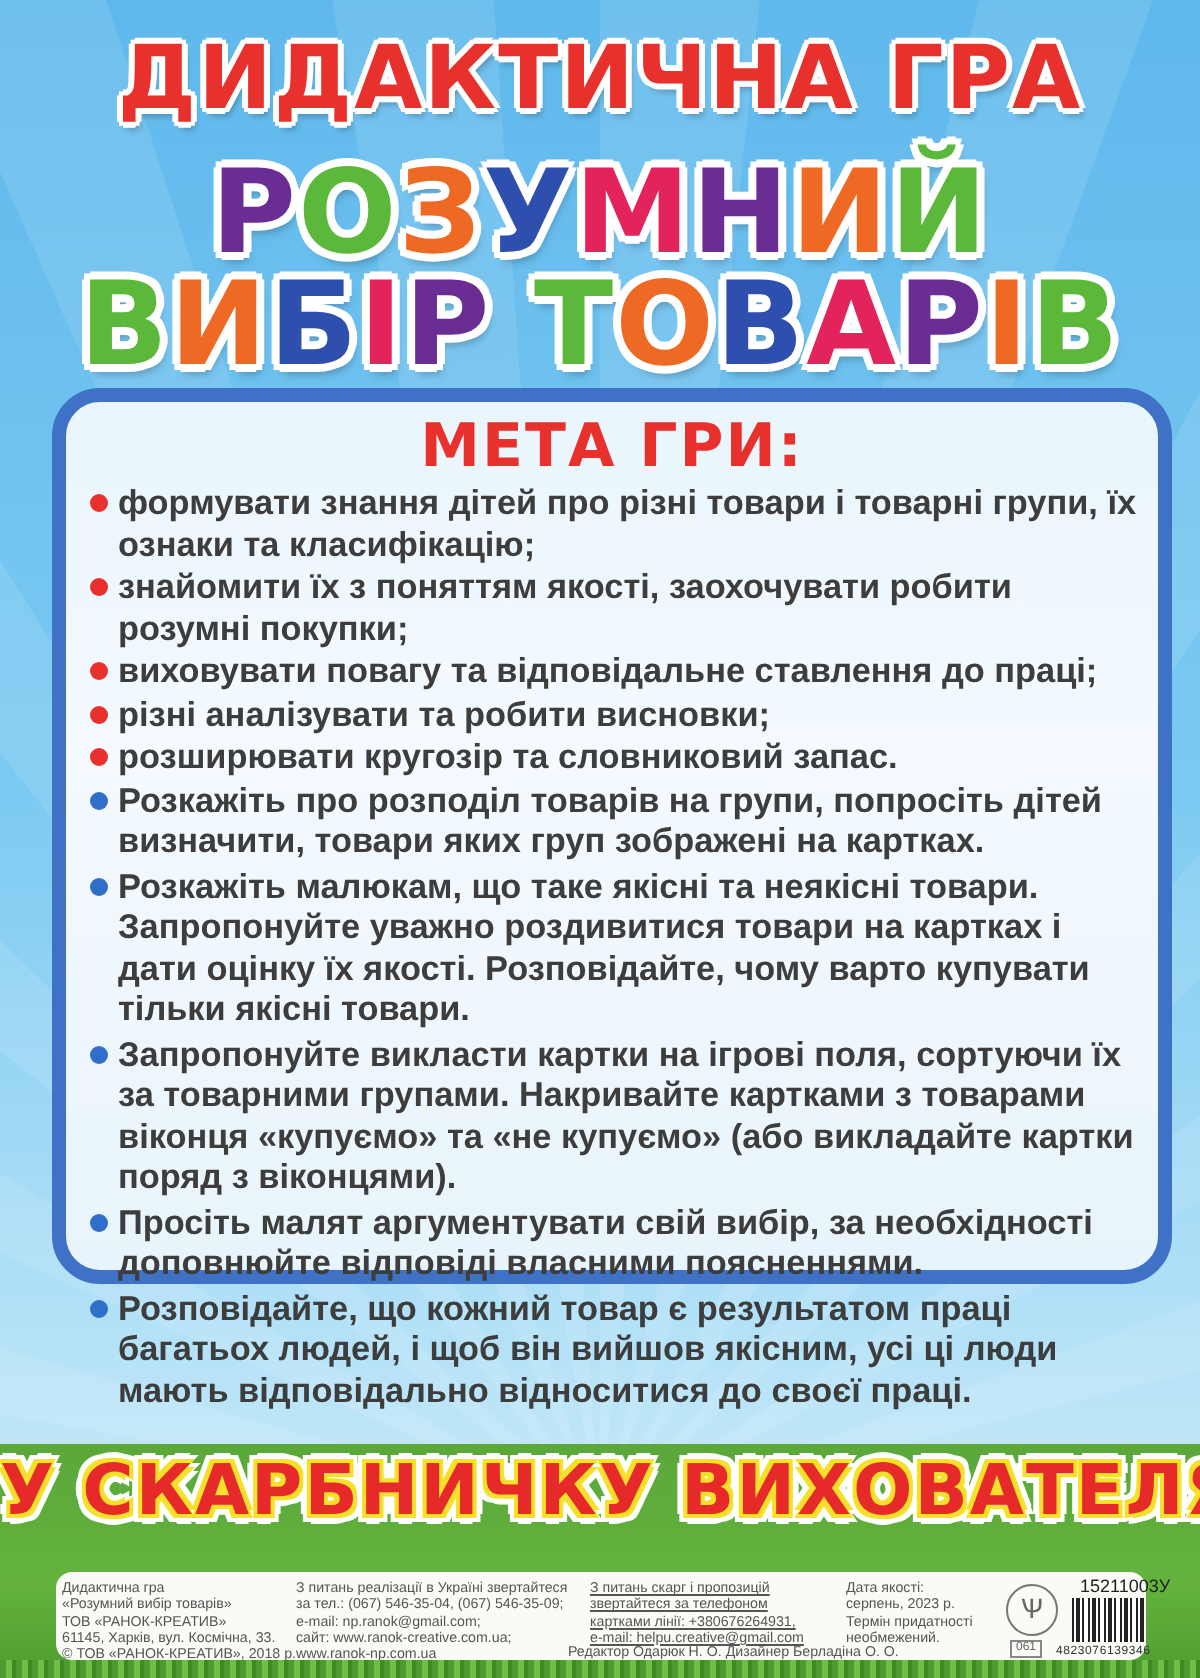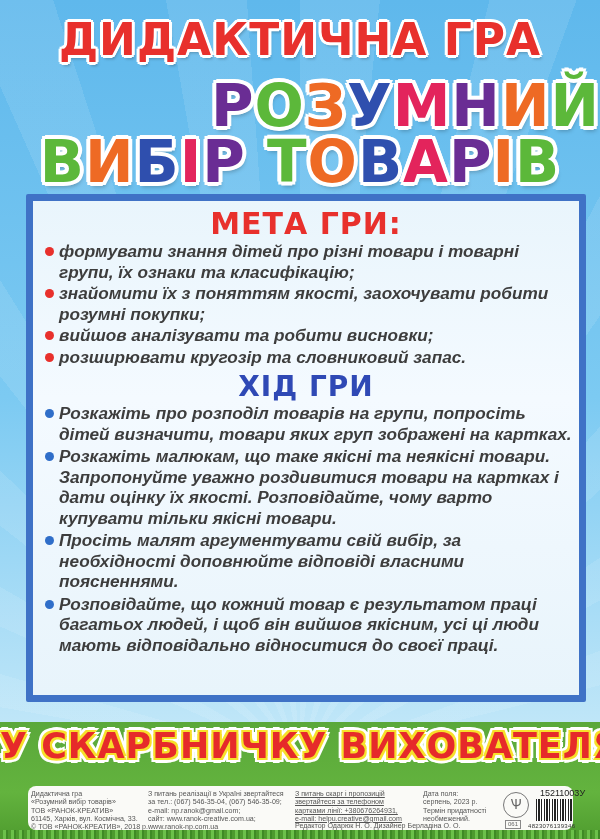--- a/index.html
+++ b/index.html
@@ -15,40 +15,40 @@
       repeating-conic-gradient(from 0deg at 300px 760px, rgba(255,255,255,0.10) 0deg 6deg, rgba(255,255,255,0) 6deg 14deg),
       linear-gradient(180deg, #5fb8ec 0%, #7ccaf2 55%, #bfe6f8 100%);
   }
   .title-line {
     position: absolute; left: 0; width: 600px; text-align: center;
     font-family: "DejaVu Sans", sans-serif; font-weight: bold;
     letter-spacing: 1px; white-space: nowrap;
   }
   .t1 { top: 14px; font-size: 44px; color: #e8302c;
         text-shadow: 0 0 0 #fff, 2px 2px 0 #fff, -2px -2px 0 #fff, 2px -2px 0 #fff, -2px 2px 0 #fff, 0 3px 0 #fff, 0 -3px 0 #fff, 3px 0 0 #fff, -3px 0 0 #fff, 2px 4px 3px rgba(0,0,0,0.25); }
-  .t2 { top: 72px; font-size: 58px; text-align: right; }
+  .t2 { top: 72px; font-size: 58px; }
   .t3 { top: 128px; font-size: 58px; text-align: center; }
   .t2 span, .t3 span {
     text-shadow: 3px 3px 0 #fff, -3px -3px 0 #fff, 3px -3px 0 #fff, -3px 3px 0 #fff, 0 4px 0 #fff, 0 -4px 0 #fff, 4px 0 0 #fff, -4px 0 0 #fff, 2px 5px 4px rgba(0,0,0,0.25);
   }
   .panel {
-    position: absolute; left: 26px; top: 194px; width: 560px; height: 508px;
-    border: 7px solid #3f72c6; border-radius: 2px;
+    position: absolute; left: 26px; top: 194px; width: 560px; height: 448px;
+    border: 7px solid #3f72c6; border-radius: 24px;
     background: linear-gradient(180deg, #e9f5fc 0%, #f4faff 40%, #e8f4fb 100%);
   }
   .sec-title {
     text-align: center; font-weight: bold; letter-spacing: 1px;
   }
   .goal-title { color: #e8302c; font-size: 30px; margin-top: 6px; line-height: 34px; }
   .how-title { color: #2f49b5; font-size: 28px; margin-top: 4px; line-height: 32px; }
   ul { list-style: none; padding-left: 10px; padding-right: 6px; }
   li {
     position: relative; padding-left: 16px; color: #3d3d3d;
     font-family: "Liberation Sans", sans-serif; font-weight: bold;
-    font-size: 17.2px; line-height: 20.5px; font-style: italic;
+    font-size: 17.2px; line-height: 20.5px;
   }
   li .dot {
     position: absolute; left: 2px; top: 6px; width: 9px; height: 9px; border-radius: 50%;
   }
   .goals li .dot { background: #e8302c; }
   .how li .dot { background: #2f6ec9; }
   .goals li { margin-bottom: 1px; }
   .how li { margin-bottom: 2px; }
   .banner {
     position: absolute; left: 0; top: 722px; width: 600px; height: 117px;
@@ -64,21 +64,21 @@
     position: absolute; left: 28px; top: 786px; width: 545px; height: 44px;
     background: #fafaf7; border-radius: 8px;
     font-family: "Liberation Sans", sans-serif; font-size: 7.1px; line-height: 8.3px; color: #555;
   }
   .fcol { position: absolute; top: 4px; }
   .fcol div { white-space: nowrap; }
   .c1 { left: 3px; }
   .c2 { left: 120px; }
   .c3 { left: 267px; text-decoration: underline; }
   .c4 { left: 395px; }
-  .editors { position: absolute; left: 267px; top: 36px; white-space: nowrap; }
+  .editors { position: absolute; left: 256px; top: 36px; white-space: nowrap; }
   .cert {
     position: absolute; left: 475px; top: 6px; width: 26px; height: 26px; border: 1.5px solid #777; border-radius: 50%;
     font-size: 14px; line-height: 23px; text-align: center; color: #666;
   }
   .cert-code { position: absolute; left: 477px; top: 34px; font-size: 6px; color:#666; border: 1px solid #888; padding: 0 2px; line-height: 7px; }
   .code { position: absolute; left: 512px; top: 3px; font-weight: normal; font-size: 9px; color: #222; }
   .barcode {
     position: absolute; left: 508px; top: 13px; width: 36px; height: 22px;
     background: repeating-linear-gradient(90deg, #222 0 1px, #fff 1px 2px, #222 2px 4px, #fff 4px 5px, #222 5px 6px, #fff 6px 8px);
   }
@@ -95,27 +95,28 @@
 
 <div class="title-line t1">ДИДАКТИЧНА ГРА</div>
 <div class="title-line t2" id="t2"><span style="color: rgb(106, 45, 148);">Р</span><span style="color: rgb(92, 184, 58);">О</span><span style="color: rgb(238, 106, 36);">З</span><span style="color: rgb(47, 79, 174);">У</span><span style="color: rgb(227, 36, 92);">М</span><span style="color: rgb(106, 45, 148);">Н</span><span style="color: rgb(238, 106, 36);">И</span><span style="color: rgb(92, 184, 58);">Й</span></div>
 <div class="title-line t3" id="t3"><span style="color: rgb(92, 184, 58);">В</span><span style="color: rgb(238, 106, 36);">И</span><span style="color: rgb(47, 79, 174);">Б</span><span style="color: rgb(227, 36, 92);">І</span><span style="color: rgb(106, 45, 148);">Р</span><span style="color: rgb(0, 0, 0);">&nbsp;</span><span style="color: rgb(92, 184, 58);">Т</span><span style="color: rgb(238, 106, 36);">О</span><span style="color: rgb(47, 79, 174);">В</span><span style="color: rgb(227, 36, 92);">А</span><span style="color: rgb(106, 45, 148);">Р</span><span style="color: rgb(238, 106, 36);">І</span><span style="color: rgb(92, 184, 58);">В</span></div>
 
 <div class="panel">
   <div class="sec-title goal-title">МЕТА ГРИ:</div>
   <ul class="goals">
     <li><span class="dot"></span><span>формувати знання дітей про різні товари і товарні групи, їх ознаки та класифікацію;</span></li>
     <li><span class="dot"></span><span>знайомити їх з поняттям якості, заохочувати робити розумні покупки;</span></li>
-    <li><span class="dot"></span><span>вийшов аналізувати та робити висновки;</span></li>
+    <li><span class="dot"></span><span>виховувати повагу та відповідальне ставлення до праці;</span></li>
+    <li><span class="dot"></span><span>різні аналізувати та робити висновки;</span></li>
     <li><span class="dot"></span><span>розширювати кругозір та словниковий запас.</span></li>
   </ul>
-  <div class="sec-title how-title">ХІД ГРИ</div>
   <ul class="how">
     <li><span class="dot"></span><span>Розкажіть про розподіл товарів на групи, попросіть дітей визначити, товари яких груп зображені на картках.</span></li>
     <li><span class="dot"></span><span>Розкажіть малюкам, що таке якісні та неякісні товари. Запропонуйте уважно роздивитися товари на картках і дати оцінку їх якості. Розповідайте, чому варто купувати тільки якісні товари.</span></li>
+    <li><span class="dot"></span><span>Запропонуйте викласти картки на ігрові поля, сортуючи їх за товарними групами. Накривайте картками з товарами віконця «купуємо» та «не купуємо» (або викладайте картки поряд з віконцями).</span></li>
     <li><span class="dot"></span><span>Просіть малят аргументувати свій вибір, за необхідності доповнюйте відповіді власними поясненнями.</span></li>
     <li><span class="dot"></span><span>Розповідайте, що кожний товар є результатом праці багатьох людей, і щоб він вийшов якісним, усі ці люди мають відповідально відноситися до своєї праці.</span></li>
   </ul>
 </div>
 
 <div class="banner">
   <div class="banner-text">У СКАРБНИЧКУ ВИХОВАТЕЛЯ!</div>
 </div>
 
 <div class="footer">
@@ -134,21 +135,21 @@
     <div>www.ranok-np.com.ua</div>
   </div>
   <div class="fcol c3">
     <div>З питань скарг і пропозицій</div>
     <div>звертайтеся за телефоном</div>
     <div>картками лінії: +380676264931,</div>
     <div>e-mail: helpu.creative@gmail.com</div>
   </div>
   <div class="editors">Редактор Одарюк Н. О. Дизайнер Берладіна О. О.</div>
   <div class="fcol c4">
-    <div>Дата поля:</div>
+    <div>Дата якості:</div>
     <div>серпень, 2023 р.</div>
     <div>Термін придатності</div>
     <div>необмежений.</div>
   </div>
   <div class="cert">Ѱ</div>
   <div class="cert-code">061</div>
   <div class="code">15211003У</div>
   <div class="barcode"></div>
   <div class="barnum">4823076139346</div>
 </div>

